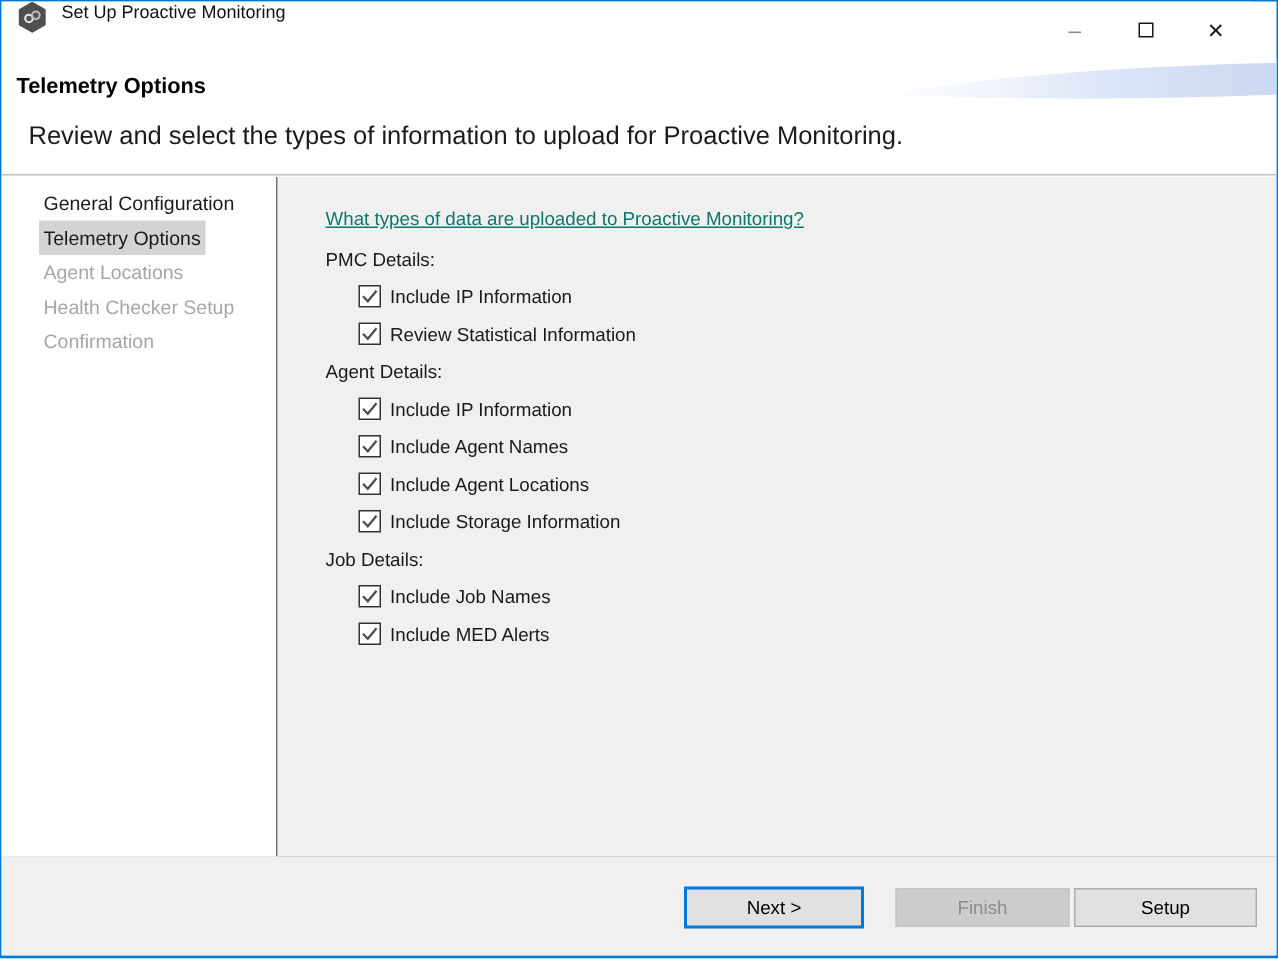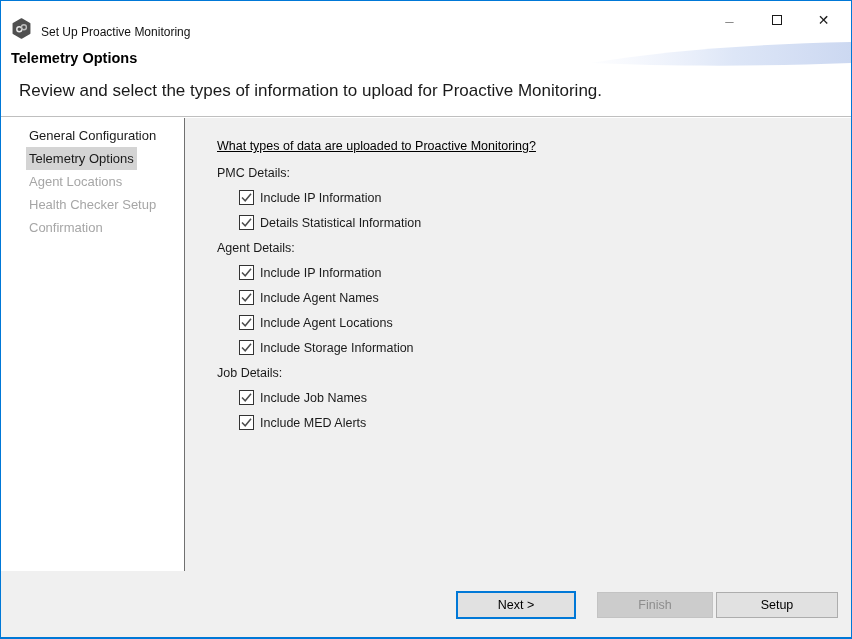--- a/index.html
+++ b/index.html
@@ -7,22 +7,22 @@
   body { font-family: "Liberation Sans", sans-serif; background: #ffffff; }
 
   .window {
     position: relative; width: 852px; height: 639px;
     border: 1px solid #0078d7; border-bottom-width: 2px;
     background: #ffffff; overflow: hidden;
   }
 
   
   .titlebar {
-    position: absolute; top: 0; left: 0; right: 4px; height: 38px;
-    background: #ffffff; display: flex; align-items: flex-end;
+    position: absolute; top: 0; left: 0; right: 17px; height: 38px;
+    background: #ffffff; display: flex; align-items: flex-start;
   }
   .app-icon { margin-left: 10px; width: 21px; height: 21px; flex: 0 0 auto; }
   .titlebar-title { margin-left: 9px; font-size: 12px; color: #111111; flex: 1 1 auto; }
   .win-controls { display: flex; height: 100%; }
   .win-btn {
     width: 47px; height: 100%; display: flex; align-items: center; justify-content: center;
     font-size: 14px; color: #1a1a1a; background: transparent; border: none; cursor: default;
   }
   .win-btn.min { color: #8b8b8b; font-size: 15px; }
   .max-box { width: 10px; height: 10px; border: 1px solid #1a1a1a; display: inline-block; }
@@ -57,21 +57,21 @@
   .side-item > span { display: inline-block; padding: 0 3px; margin-left: -3px; }
   .side-item.selected > span { background: #d4d4d4; }
   .side-item.disabled { color: #a6a6a6; }
 
   .content {
     position: absolute; top: 0; left: 201px; right: 0; height: 100%;
     padding: 17px 10px 0 15px; overflow: hidden;
   }
   .help-link {
     display: inline-block; line-height: 22px; font-size: 12.5px;
-    color: #000000; text-decoration: underline; cursor: pointer;
+    color: #0f766e; text-decoration: underline; cursor: pointer;
   }
   .rows { margin-top: 3px; }
   .row { height: 25px; display: flex; align-items: center; font-size: 12.5px; color: #1a1a1a; }
   .row.option { padding-left: 22px; }
   .checkbox {
     width: 15px; height: 15px; background: #ffffff; border: 1px solid #333333;
     display: inline-flex; align-items: center; justify-content: center; flex: 0 0 auto;
   }
   .checkbox svg { display: block; }
   .opt-label { margin-left: 6px; text-align: right; }
@@ -169,21 +169,21 @@
               </svg>
             </span>
           <span class="opt-label">Include IP Information</span>
         </div>
         <div class="row option">
           <span class="checkbox">
               <svg width="13" height="13" viewBox="0 0 13 13">
                 <polyline points="2,6.5 5.2,9.8 11,2.8" fill="none" stroke="#4d4d4d" stroke-width="1.5"></polyline>
               </svg>
             </span>
-          <span class="opt-label">Details Statistical Information</span>
+          <span class="opt-label">Review Statistical Information</span>
         </div>
 
         <div class="row">
           <span>Agent Details:</span>
         </div>
         <div class="row option">
           <span class="checkbox">
               <svg width="13" height="13" viewBox="0 0 13 13">
                 <polyline points="2,6.5 5.2,9.8 11,2.8" fill="none" stroke="#4d4d4d" stroke-width="1.5"></polyline>
               </svg>

